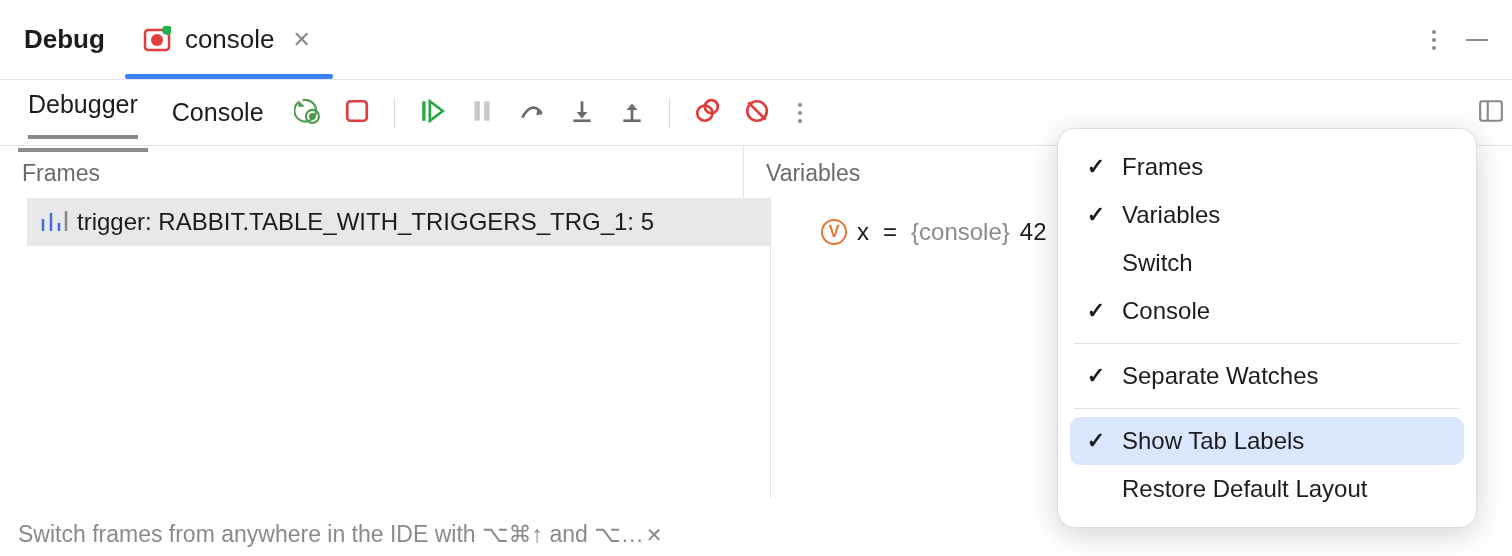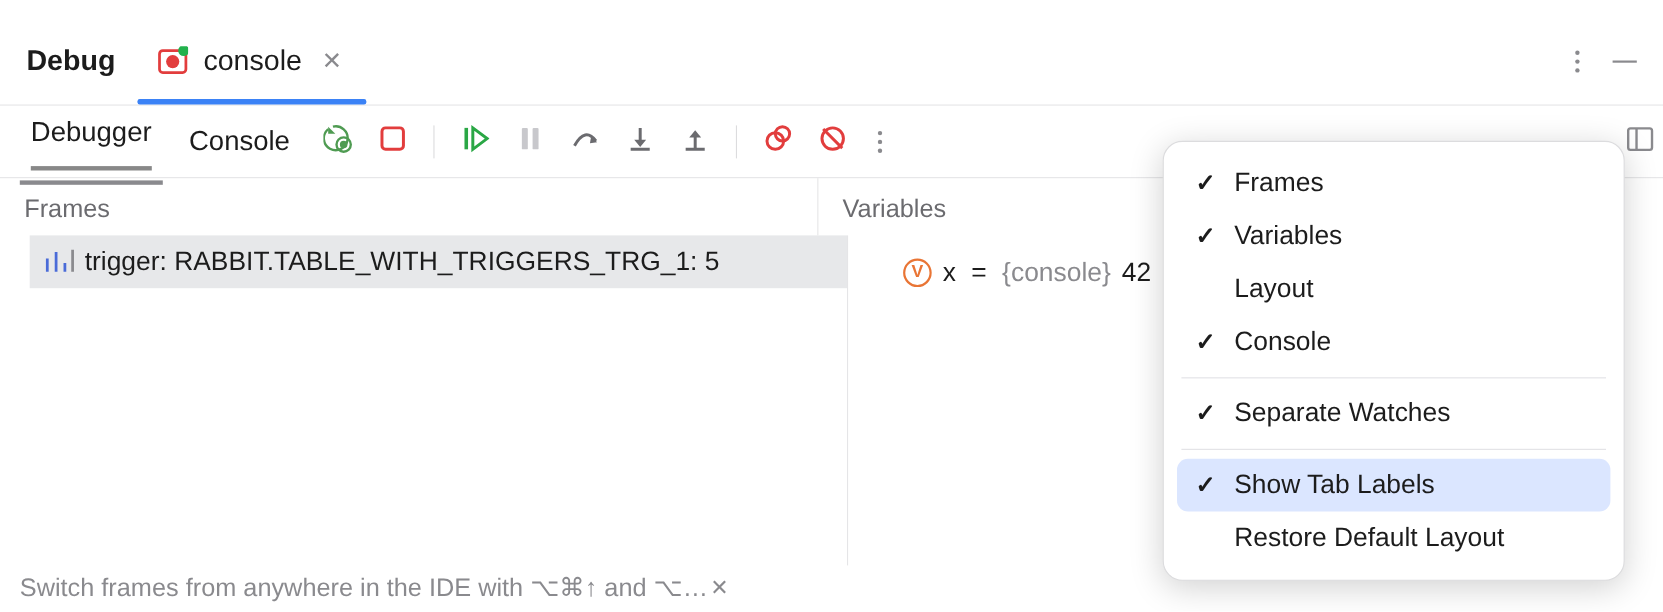--- a/index.html
+++ b/index.html
@@ -14,21 +14,20 @@
   }
 
   
   .top-tabs {
     display: flex;
     align-items: center;
     height: 80px;
     border-bottom: 1px solid #e5e5e7;
     padding: 0 24px;
     gap: 30px;
-    margin-top: 16px;
   }
   .top-tab-debug {
     font-size: 26px;
     font-weight: 700;
     color: #1c1c1c;
   }
   .top-tab-console {
     display: flex;
     align-items: center;
     gap: 14px;
@@ -383,21 +382,21 @@
   <div class="menu-item">
     <span class="menu-check">✓</span>
     <span>Frames</span>
   </div>
   <div class="menu-item">
     <span class="menu-check">✓</span>
     <span>Variables</span>
   </div>
   <div class="menu-item">
     <span class="menu-check"></span>
-    <span>Layout</span>
+    <span>Switch</span>
   </div>
   <div class="menu-item">
     <span class="menu-check">✓</span>
     <span>Console</span>
   </div>
   <div class="menu-sep"></div>
   <div class="menu-item">
     <span class="menu-check">✓</span>
     <span>Separate Watches</span>
   </div>

